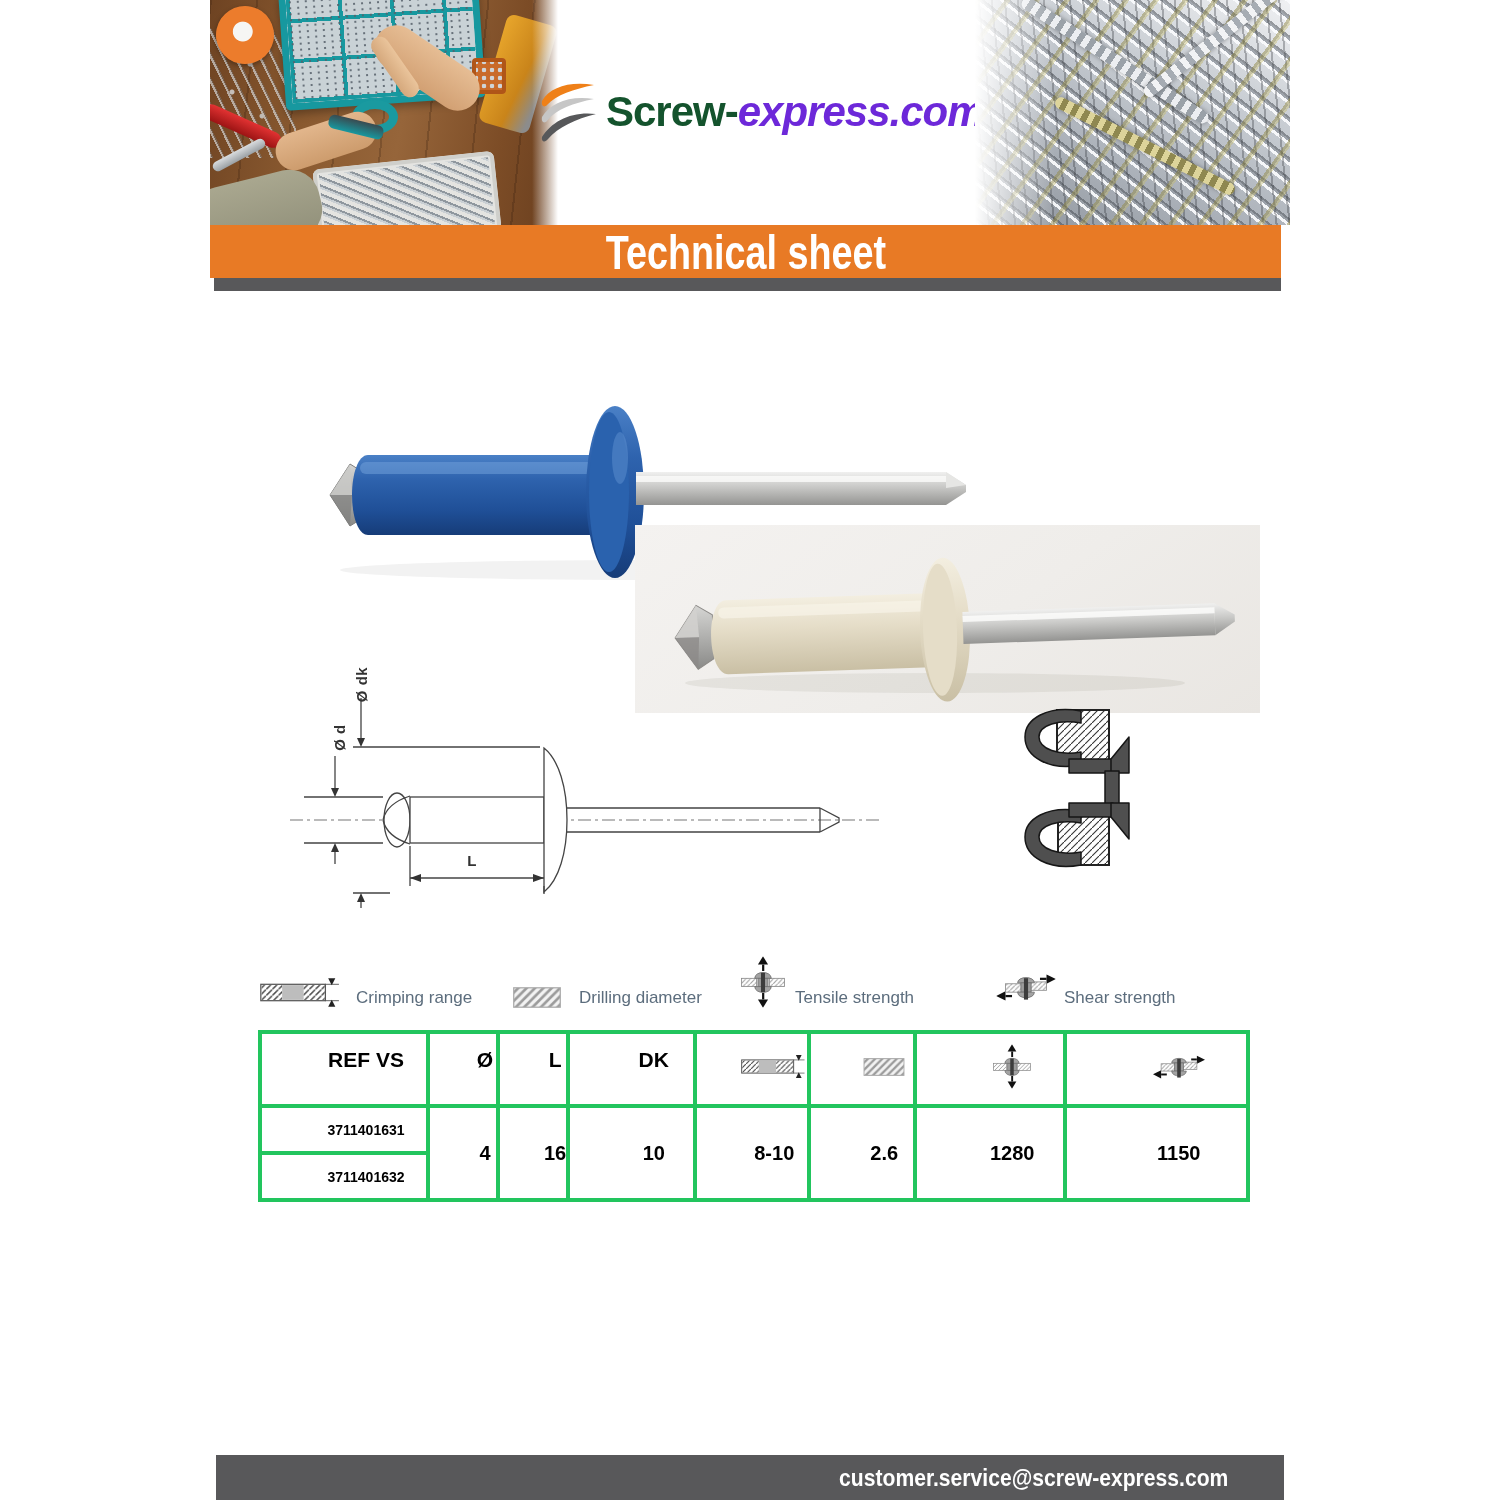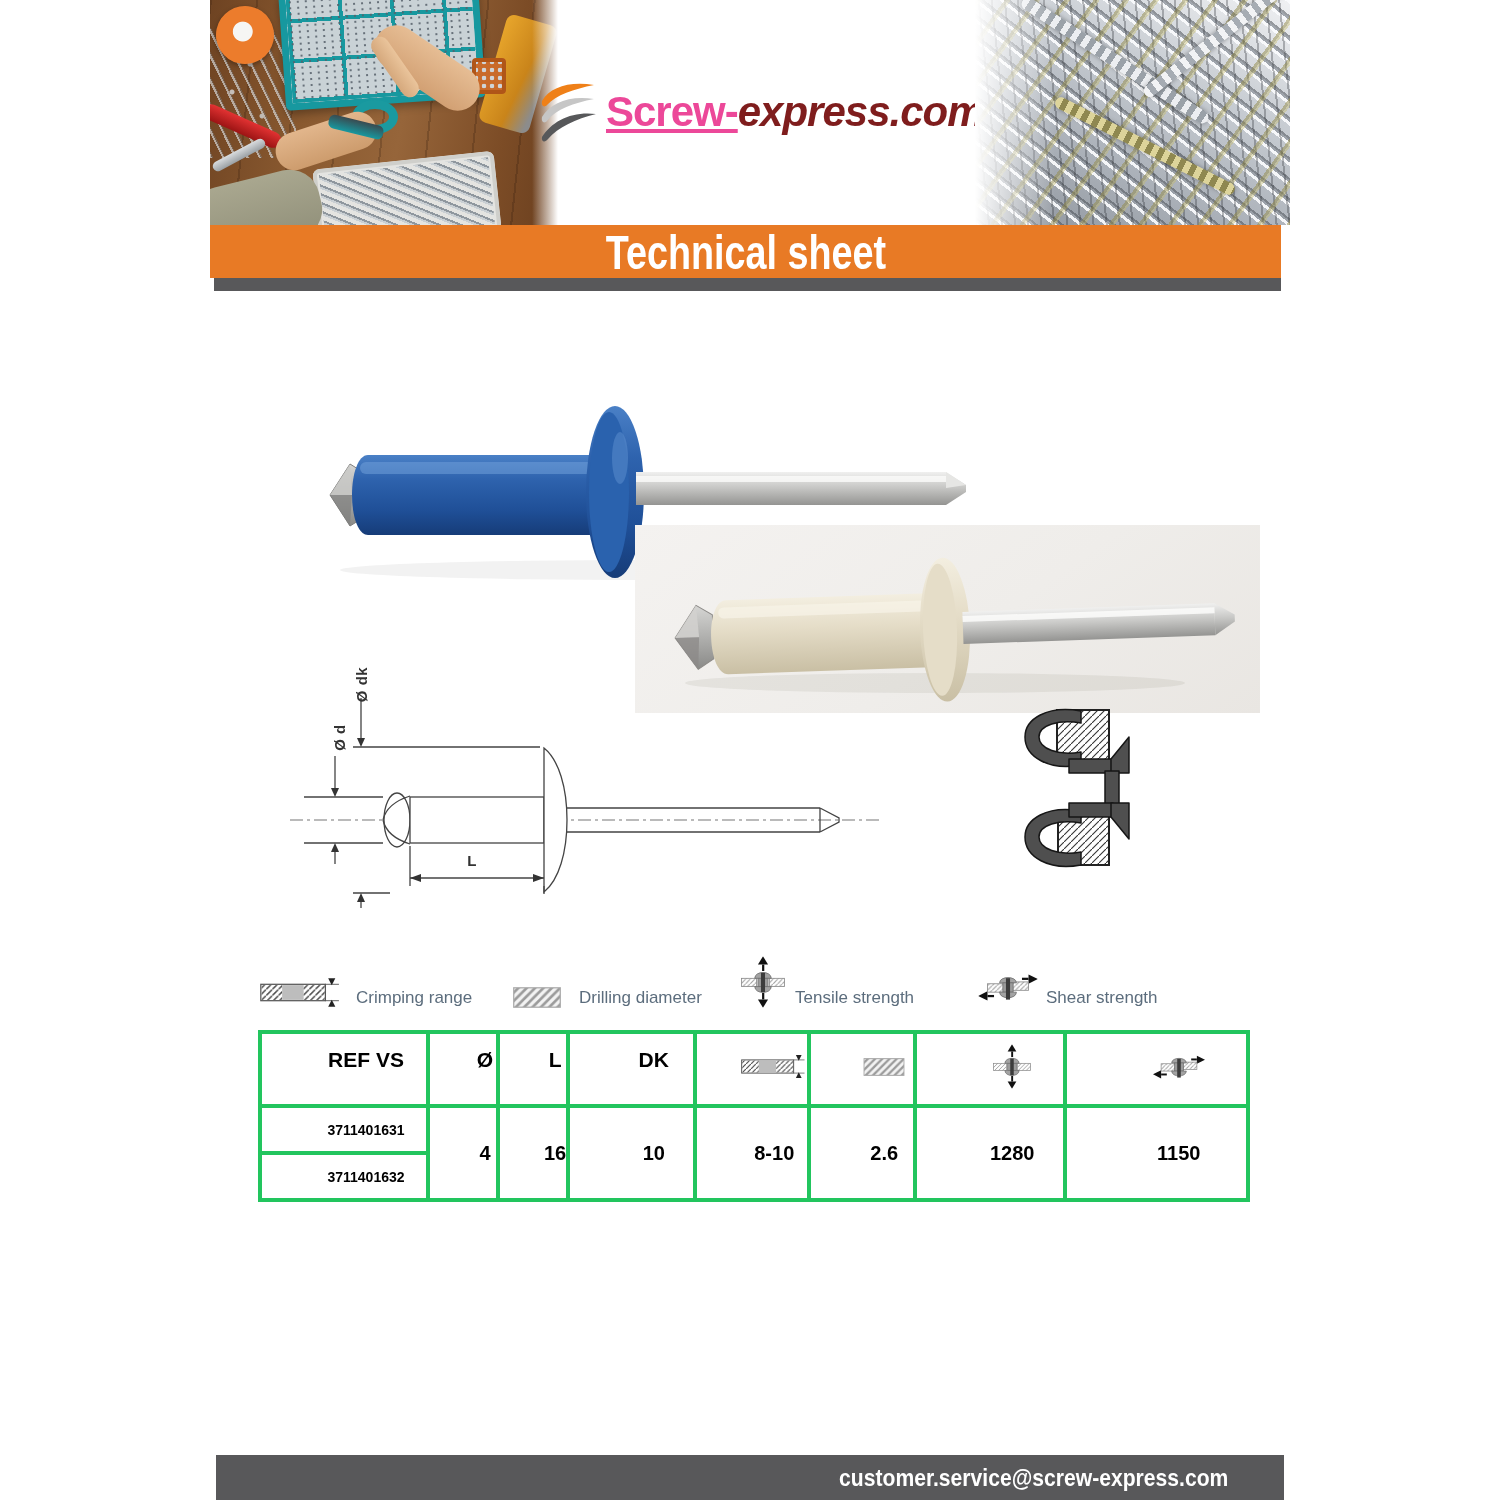--- a/index.html
+++ b/index.html
@@ -80,22 +80,22 @@
   .screw-c { left:150px; top:30px; width:190px; height:12px; transform:rotate(-38deg);
     background:repeating-linear-gradient(90deg,#f2f3f5 0 6px,#a6acb3 6px 12px); }
   .photo-right .fade-left { position:absolute; left:0; top:0; width:80px; height:100%;
     background:linear-gradient(90deg,#fff 0%,rgba(255,255,255,0) 100%); }
 
   
   .logo { position:absolute; left:330px; top:72px; width:440px; height:80px;
     display:flex; align-items:center; }
   .logo .swoosh { width:56px; height:64px; margin-right:10px; flex:0 0 auto; }
   .logo-text { font-size:42px; font-weight:bold; letter-spacing:-1px; white-space:nowrap; }
-  .logo-dark { color:#ec4899;text-decoration:underline; }
-  .logo-orange { color:#7f1d1d; font-style:italic; }
+  .logo-dark { color:#14532d; }
+  .logo-orange { color:#6d28d9; font-style:italic; }
 
   
   .banner { position:absolute; left:0; top:225px; width:1071px; height:53px; background:#e87a25;
     display:flex; align-items:center; justify-content:center; }
   .banner .title { color:#fff; font-size:46px; font-weight:bold; letter-spacing:0;
     transform:scale(.82,1.04); transform-origin:center; }
   .divider { position:absolute; left:4px; top:278px; width:1067px; height:13px; background:#58585a; }
 
   
   .blue-rivet { position:absolute; left:90px; top:388px; width:680px; height:200px; }
@@ -112,21 +112,21 @@
 
   .installed { position:absolute; left:805px; top:695px; width:130px; height:182px; }
 
   
   .legend { position:absolute; left:0; top:938px; width:1080px; height:70px; }
   .legend-item { position:absolute; top:0; height:70px; display:flex; align-items:flex-end; }
   .legend-item .lbl { font-size:17px; color:#5c6d7d; }
   .li-1 { left:50px; }  .li-1 .ico { margin-right:14px; }
   .li-2 { left:303px; } .li-2 .ico { margin-right:18px; }
   .li-3 { left:531px; } .li-3 .ico { margin-right:10px; }
-  .li-4 { left:768px; } .li-4 .ico { margin-right:8px; }
+  .li-4 { left:786px; } .li-4 .ico { margin-right:8px; }
 
   
   .spec-table { position:absolute; left:48px; top:1030px; }
   table { border-collapse:collapse; table-layout:fixed; }
   table, th, td { border:4px solid #22c55e;padding-left:44px; }
   table { border-width:3px; }
   th, td { text-align:center; color:#000; }
   thead th { height:74px; font-size:21px; font-weight:bold; border-bottom-width:3px; }
   thead th.txt { vertical-align:top; padding-top:14px; }
   thead th.ico-cell { vertical-align:middle; }

